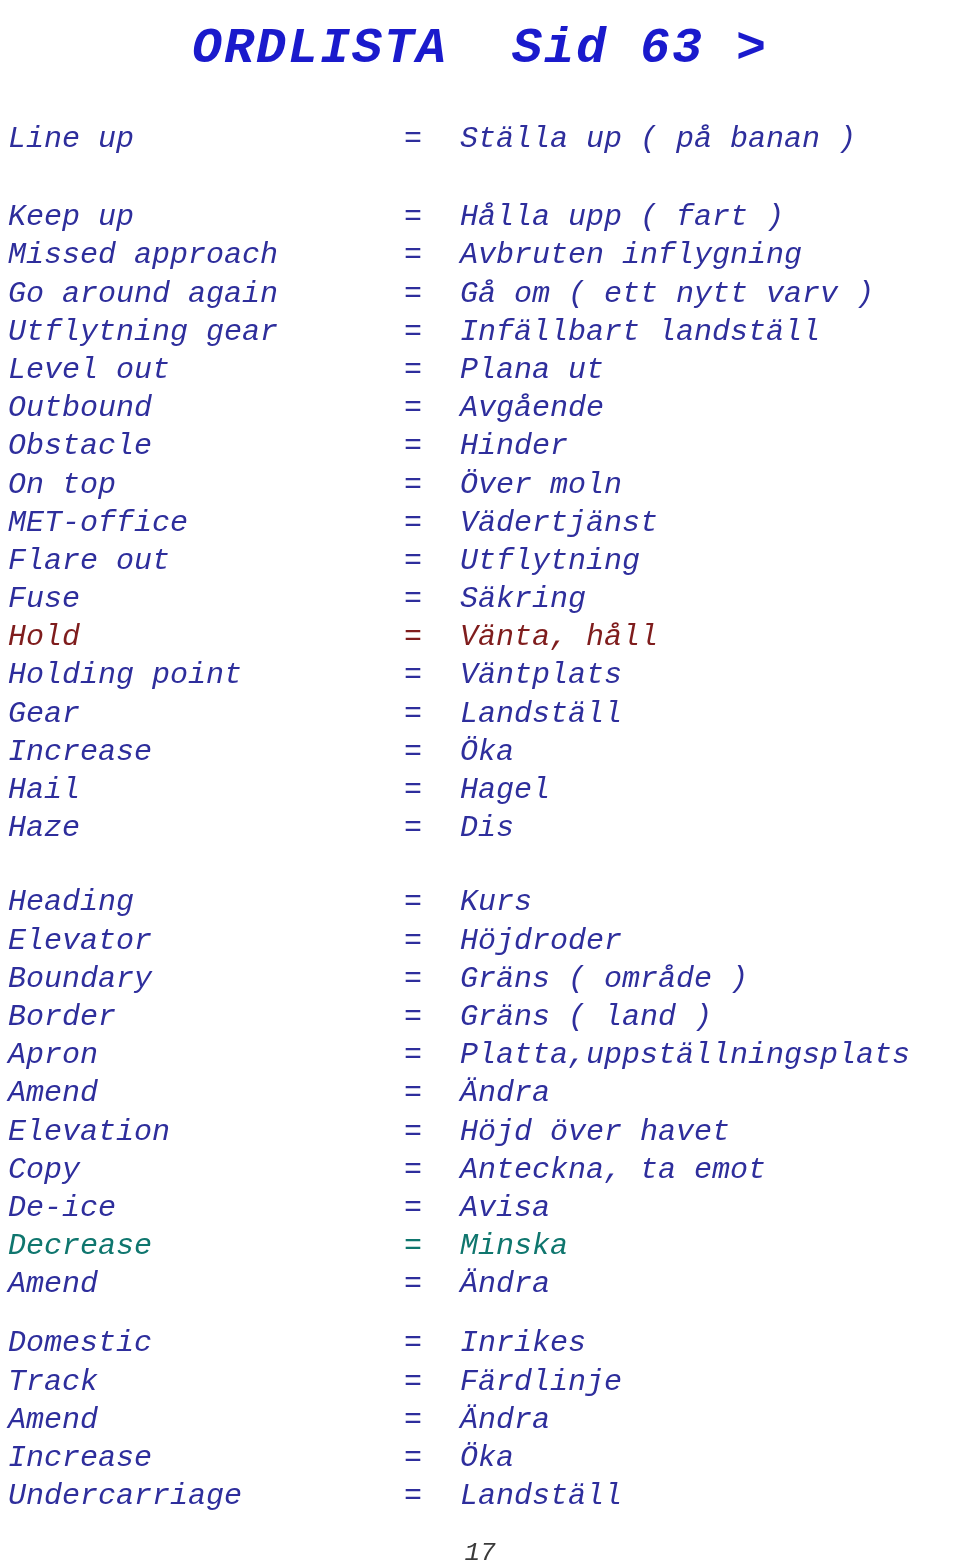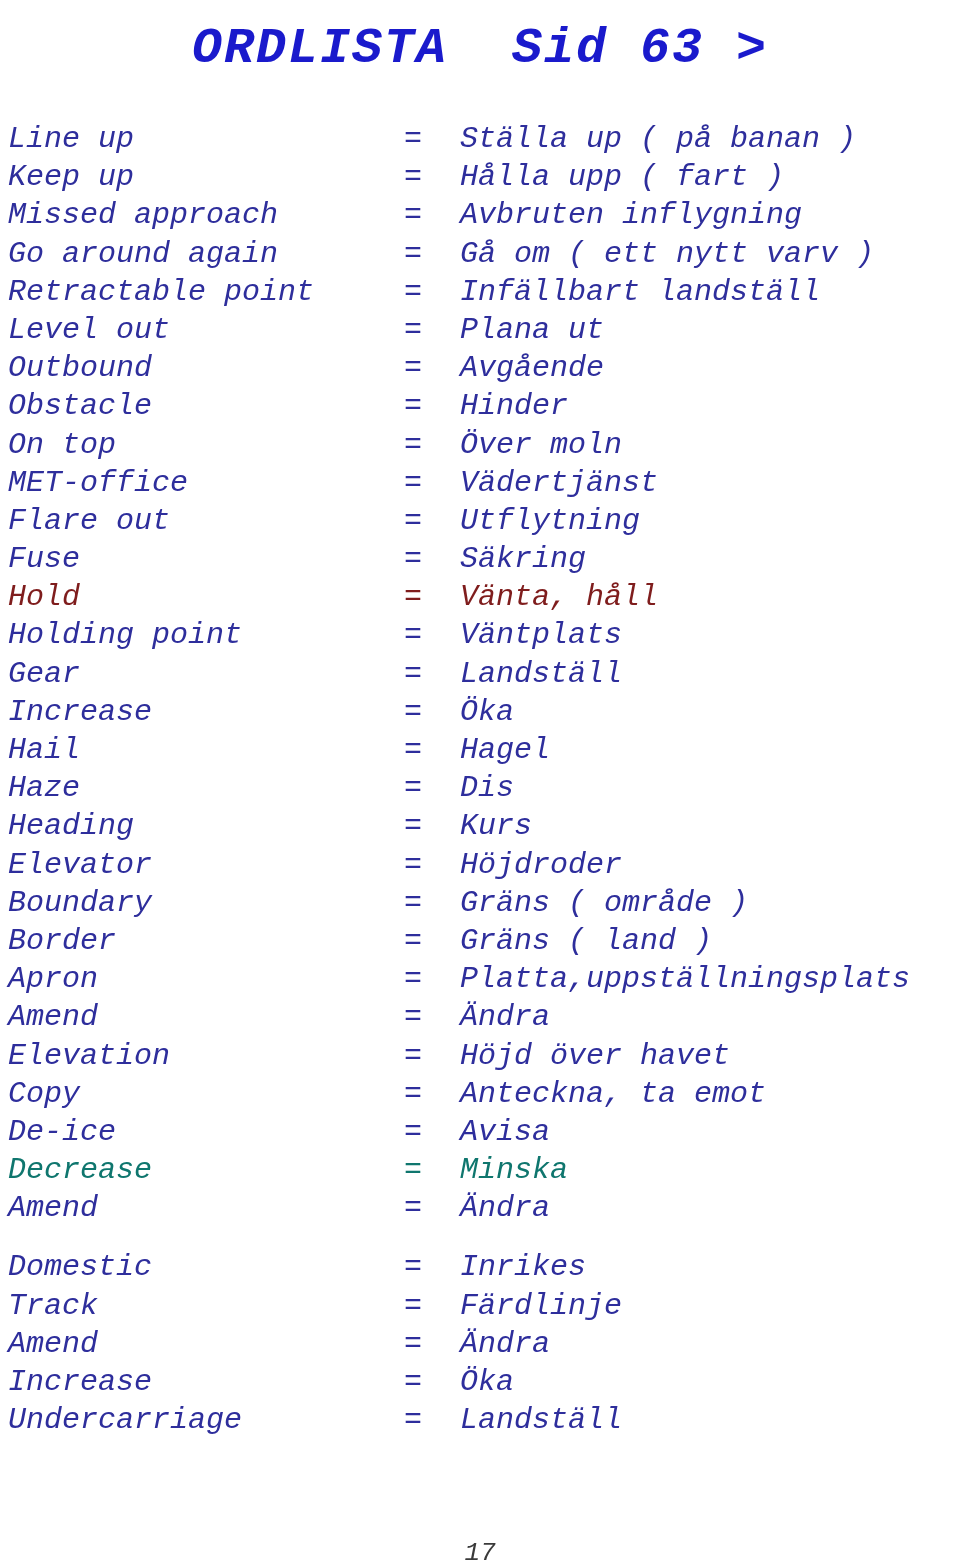--- a/index.html
+++ b/index.html
@@ -98,38 +98,38 @@
 </style>
 </head>
 <body style="background: rgb(255, 255, 255);">
 
 <div id="page" style="background: rgb(255, 255, 255);">
 
   <div id="doc-title" style="color: rgb(26, 26, 204);">ORDLISTA  Sid 63 &gt;</div>
 
   <div id="glossary">
       <div class="term-row" style="color: rgb(46, 46, 156);"><span class="term-en">Line up</span><span class="term-eq">=</span><span class="term-sv">Ställa up ( på banan )</span></div>
-      <div class="term-row" style="color: rgb(46, 46, 156);"><span class="term-en">Keep up</span><span class="term-eq">=</span><span class="term-sv">Hålla upp ( fart )</span></div>
+      <div class="term-row" style="color: rgb(46, 46, 156); margin-top: 40px;"><span class="term-en">Keep up</span><span class="term-eq">=</span><span class="term-sv">Hålla upp ( fart )</span></div>
       <div class="term-row" style="color: rgb(46, 46, 156);"><span class="term-en">Missed approach</span><span class="term-eq">=</span><span class="term-sv">Avbruten inflygning</span></div>
       <div class="term-row" style="color: rgb(46, 46, 156);"><span class="term-en">Go around again</span><span class="term-eq">=</span><span class="term-sv">Gå om ( ett nytt varv )</span></div>
-      <div class="term-row" style="color: rgb(46, 46, 156);"><span class="term-en">Retractable point</span><span class="term-eq">=</span><span class="term-sv">Infällbart landställ</span></div>
+      <div class="term-row" style="color: rgb(46, 46, 156);"><span class="term-en">Utflytning gear</span><span class="term-eq">=</span><span class="term-sv">Infällbart landställ</span></div>
       <div class="term-row" style="color: rgb(46, 46, 156);"><span class="term-en">Level out</span><span class="term-eq">=</span><span class="term-sv">Plana ut</span></div>
       <div class="term-row" style="color: rgb(46, 46, 156);"><span class="term-en">Outbound</span><span class="term-eq">=</span><span class="term-sv">Avgående</span></div>
       <div class="term-row" style="color: rgb(46, 46, 156);"><span class="term-en">Obstacle</span><span class="term-eq">=</span><span class="term-sv">Hinder</span></div>
       <div class="term-row" style="color: rgb(46, 46, 156);"><span class="term-en">On top</span><span class="term-eq">=</span><span class="term-sv">Över moln</span></div>
       <div class="term-row" style="color: rgb(46, 46, 156);"><span class="term-en">MET-office</span><span class="term-eq">=</span><span class="term-sv">Vädertjänst</span></div>
       <div class="term-row" style="color: rgb(46, 46, 156);"><span class="term-en">Flare out</span><span class="term-eq">=</span><span class="term-sv">Utflytning</span></div>
       <div class="term-row" style="color: rgb(46, 46, 156);"><span class="term-en">Fuse</span><span class="term-eq">=</span><span class="term-sv">Säkring</span></div>
       <div class="term-row" style="color: #7f1d1d;"><span class="term-en">Hold</span><span class="term-eq">=</span><span class="term-sv">Vänta, håll</span></div>
       <div class="term-row" style="color: rgb(46, 46, 156);"><span class="term-en">Holding point</span><span class="term-eq">=</span><span class="term-sv">Väntplats</span></div>
       <div class="term-row" style="color: rgb(46, 46, 156);"><span class="term-en">Gear</span><span class="term-eq">=</span><span class="term-sv">Landställ</span></div>
       <div class="term-row" style="color: rgb(46, 46, 156);"><span class="term-en">Increase</span><span class="term-eq">=</span><span class="term-sv">Öka</span></div>
       <div class="term-row" style="color: rgb(46, 46, 156);"><span class="term-en">Hail</span><span class="term-eq">=</span><span class="term-sv">Hagel</span></div>
       <div class="term-row" style="color: rgb(46, 46, 156);"><span class="term-en">Haze</span><span class="term-eq">=</span><span class="term-sv">Dis</span></div>
-      <div class="term-row" style="color: rgb(46, 46, 156);"><span class="term-en">Heading</span><span class="term-eq">=</span><span class="term-sv">Kurs</span></div>
+      <div class="term-row" style="color: rgb(46, 46, 156); margin-top: 36px;"><span class="term-en">Heading</span><span class="term-eq">=</span><span class="term-sv">Kurs</span></div>
       <div class="term-row" style="color: rgb(46, 46, 156);"><span class="term-en">Elevator</span><span class="term-eq">=</span><span class="term-sv">Höjdroder</span></div>
       <div class="term-row" style="color: rgb(46, 46, 156);"><span class="term-en">Boundary</span><span class="term-eq">=</span><span class="term-sv">Gräns ( område )</span></div>
       <div class="term-row" style="color: rgb(46, 46, 156);"><span class="term-en">Border</span><span class="term-eq">=</span><span class="term-sv">Gräns ( land )</span></div>
       <div class="term-row" style="color: rgb(46, 46, 156);"><span class="term-en">Apron</span><span class="term-eq">=</span><span class="term-sv">Platta,uppställningsplats</span></div>
       <div class="term-row" style="color: rgb(46, 46, 156);"><span class="term-en">Amend</span><span class="term-eq">=</span><span class="term-sv">Ändra</span></div>
       <div class="term-row" style="color: rgb(46, 46, 156);"><span class="term-en">Elevation</span><span class="term-eq">=</span><span class="term-sv">Höjd över havet</span></div>
       <div class="term-row" style="color: rgb(46, 46, 156);"><span class="term-en">Copy</span><span class="term-eq">=</span><span class="term-sv">Anteckna, ta emot</span></div>
       <div class="term-row" style="color: rgb(46, 46, 156);"><span class="term-en">De-ice</span><span class="term-eq">=</span><span class="term-sv">Avisa</span></div>
       <div class="term-row" style="color: #0f766e;"><span class="term-en">Decrease</span><span class="term-eq">=</span><span class="term-sv">Minska</span></div>
       <div class="term-row" style="color: rgb(46, 46, 156);"><span class="term-en">Amend</span><span class="term-eq">=</span><span class="term-sv">Ändra</span></div>

